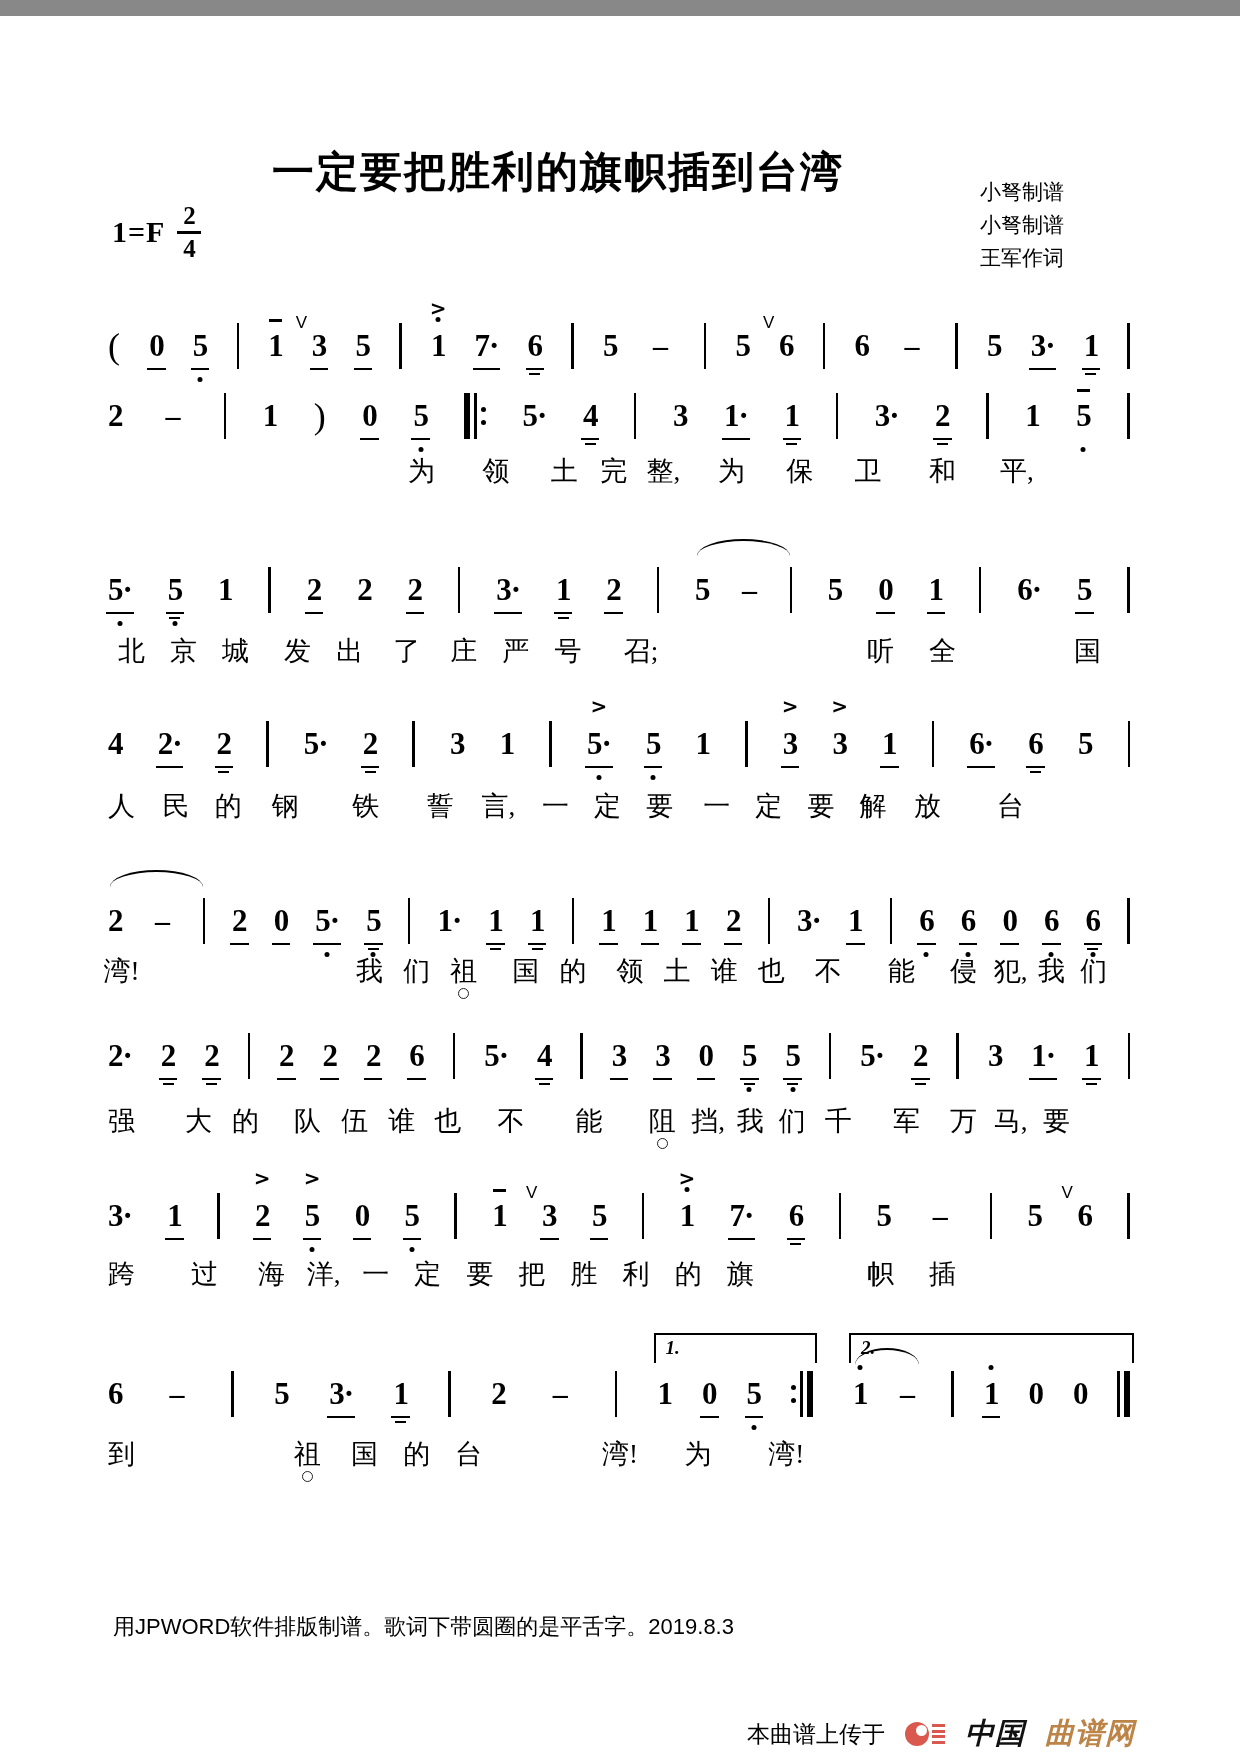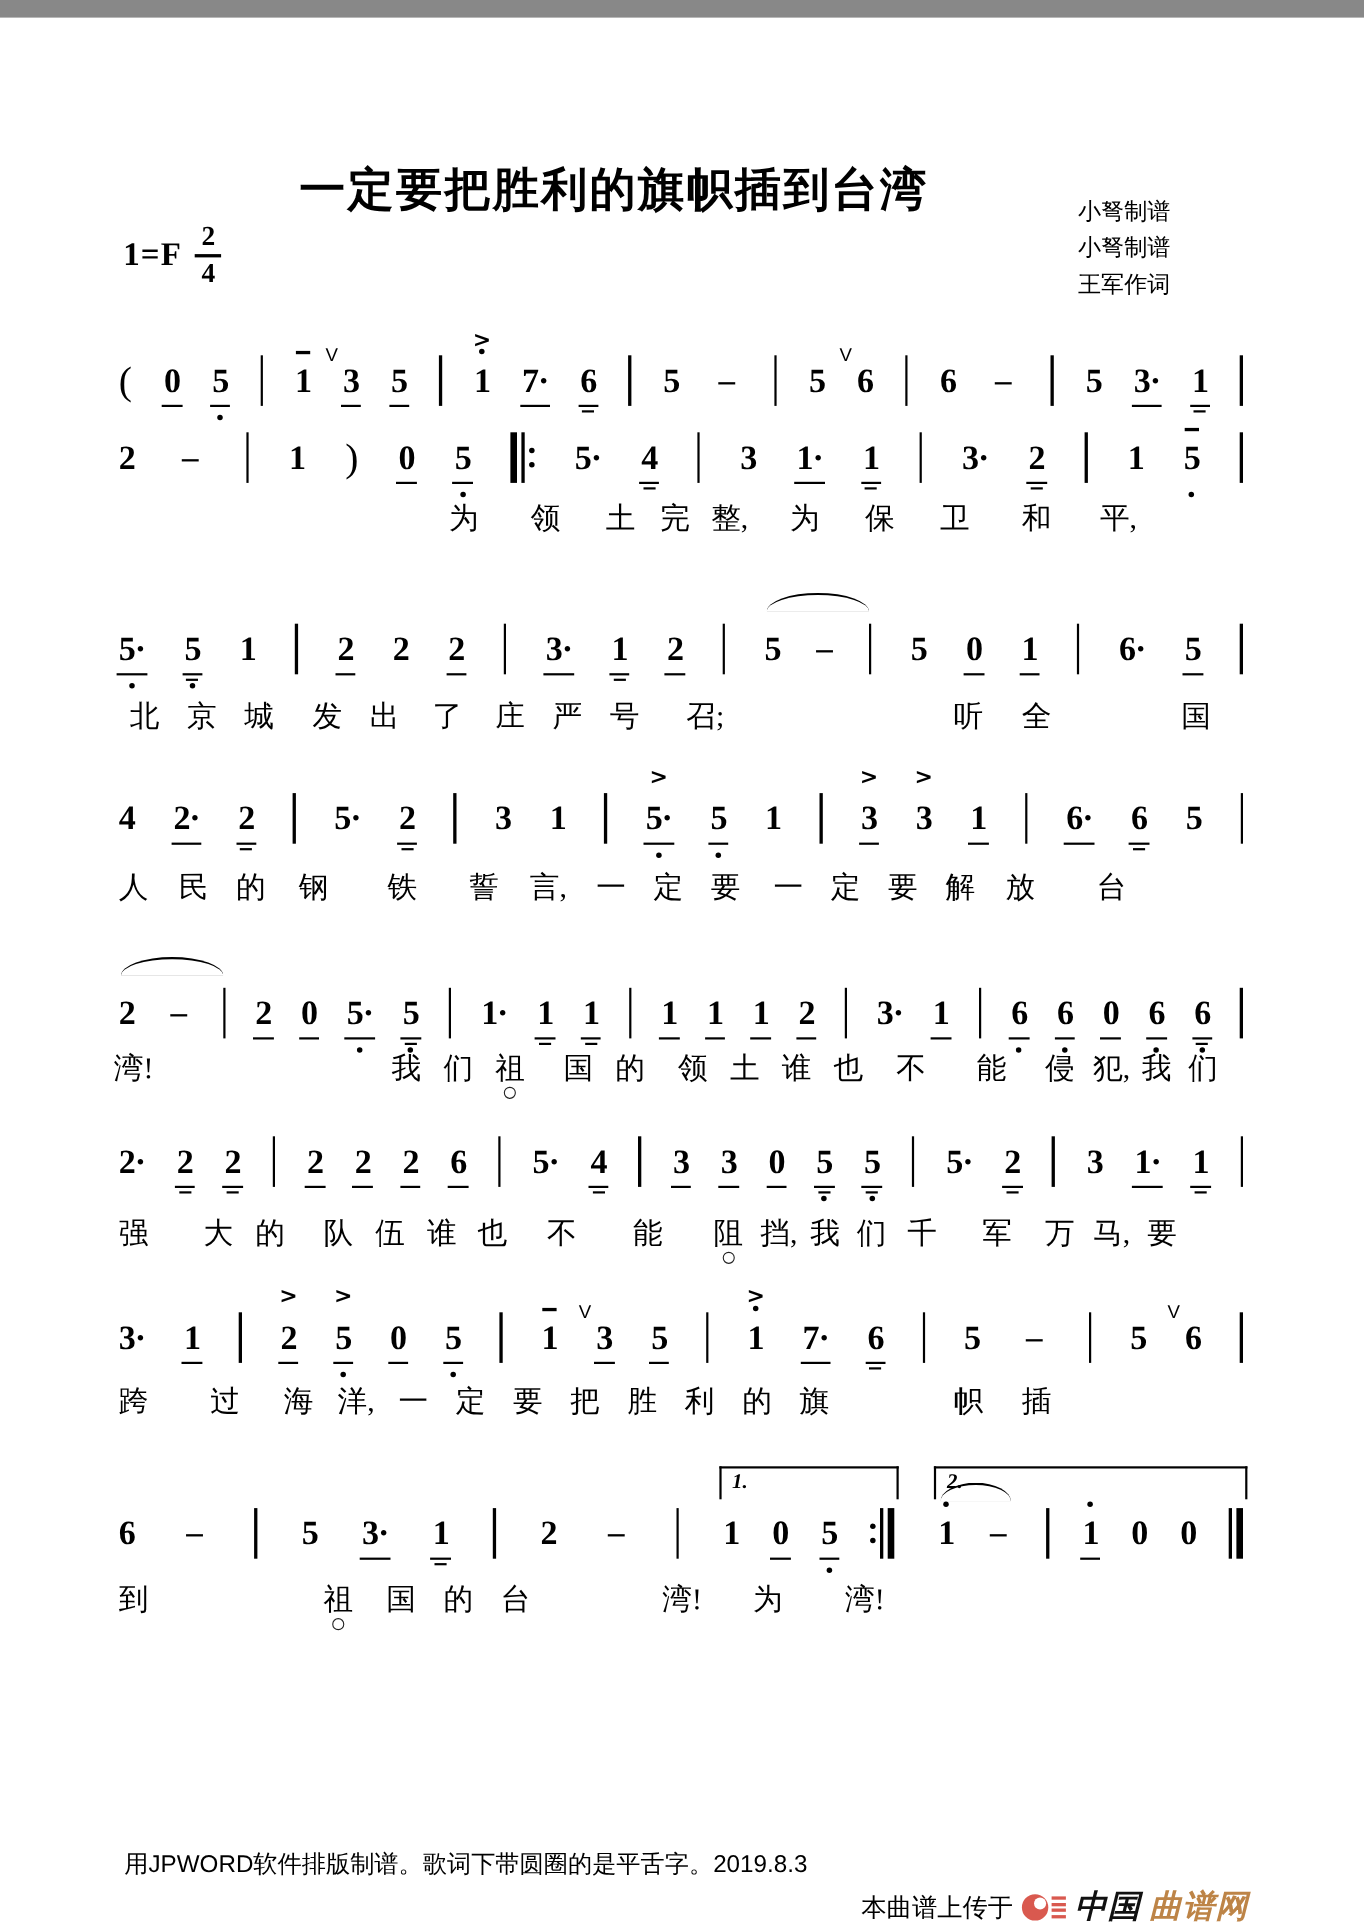--- a/index.html
+++ b/index.html
@@ -43,22 +43,22 @@
   .volta{gap:30px;}
   .volta::before{content:"";position:absolute;left:-4px;right:-4px;top:-38px;height:28px;
                  border:2.5px solid #000;border-bottom:none;}
   .vlab{position:absolute;top:-34px;left:8px;font:italic 700 19px "Liberation Serif",serif;}
   .lyricsrow{position:absolute;left:0;width:1240px;height:44px;}
   .lyr{position:absolute;transform:translateX(-50%);white-space:nowrap;
        font:400 27px "Liberation Serif",serif;}
   .circ{position:absolute;left:50%;top:35px;transform:translateX(-50%);
         width:9px;height:9px;border:1.5px solid #222;border-radius:50%;}
   
-  .footnote{position:absolute;top:1664px;left:113px;font:500 22px "Liberation Sans",sans-serif;}
-  .pagefooter{position:absolute;top:1698px;right:105px;display:flex;align-items:center;gap:8px;}
+  .footnote{position:absolute;top:1596px;left:113px;font:500 22px "Liberation Sans",sans-serif;}
+  .pagefooter{position:absolute;top:1698px;right:105px;display:flex;align-items:center;gap:20px;}
   .upl{font:400 23px "Liberation Sans",sans-serif;}
   .logo{display:flex;align-items:center;gap:3px;}
   .ball{width:24px;height:24px;border-radius:50%;background:var(--red);position:relative;}
   .ball::after{content:"";position:absolute;right:2px;top:3px;width:11px;height:11px;
                border-radius:50%;background:#fff;}
   .llines{display:flex;flex-direction:column;gap:2.5px;}
   .llines i{display:block;width:13px;height:3px;background:var(--red);}
   .brandb{font:italic 700 29px "Liberation Serif",serif;color:#111;letter-spacing:1px;}
   .brando{font:italic 800 29px "Liberation Sans",sans-serif;color:var(--tan);letter-spacing:1px;}
 </style>

